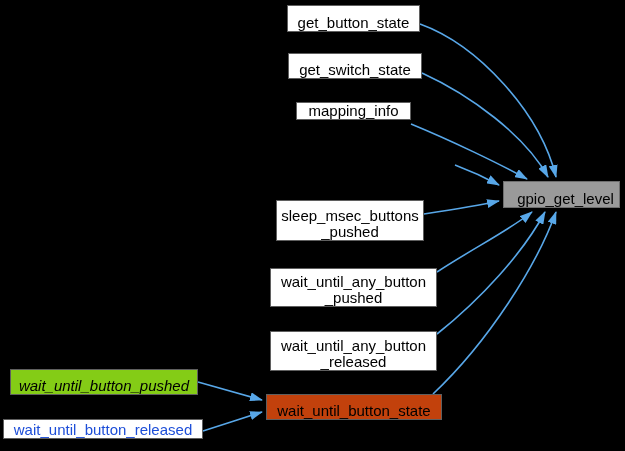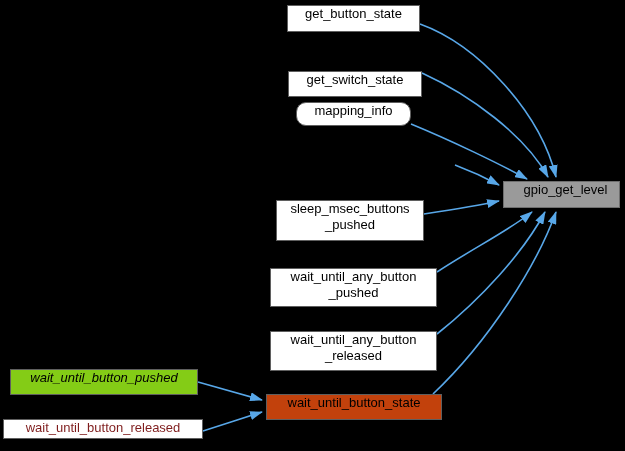--- a/index.html
+++ b/index.html
@@ -20,26 +20,26 @@
     top: 0;
     width: 625px;
     height: 451px;
   }
   .node {
     position: absolute;
     box-sizing: border-box;
     background: #ffffff;
     border: 1px solid #5f5f5f;
     color: #000000;
-    font-size: 13px;
+    font-size: 15px;
     line-height: 16px;
     display: flex;
     flex-direction: column;
     align-items: center;
-    justify-content: flex-start;
+    justify-content: flex-end;
     white-space: nowrap;
     cursor: pointer;
   }
   .node.focus {
     background: #9a9a9a;
     border-color: #6e6e6e;
     cursor: default;
     padding-left: 8px;
   }
   .node .line {
@@ -63,42 +63,42 @@
       <path d="M424,214 C450,210 476,206 499,201" fill="none" stroke="#58a7e8" stroke-width="1.6" marker-end="url(#arrow)"></path>
       <path d="M437,272 C472,249 511,229 532,212" fill="none" stroke="#58a7e8" stroke-width="1.6" marker-end="url(#arrow)"></path>
       <path d="M437,334 C481,299 523,253 545,212" fill="none" stroke="#58a7e8" stroke-width="1.6" marker-end="url(#arrow)"></path>
       <path d="M433,394 C489,341 537,265 556,212" fill="none" stroke="#58a7e8" stroke-width="1.6" marker-end="url(#arrow)"></path>
       <path d="M198,382 C220,388 241,394 262,400" fill="none" stroke="#58a7e8" stroke-width="1.6" marker-end="url(#arrow)"></path>
       <path d="M203,431 C222,425 243,418 262,412" fill="none" stroke="#58a7e8" stroke-width="1.6" marker-end="url(#arrow)"></path>
     </svg>
 <div class="node" style="left: 287px; top: 5px; width: 133px; height: 27px; background: rgb(255, 255, 255); border-color: rgb(95, 95, 95); color: rgb(0, 0, 0);">
       <div class="line">get_button_state</div>
     </div>
-    <div class="node" style="left: 288px; top: 53px; width: 134px; height: 26px; background: rgb(255, 255, 255); border-color: rgb(95, 95, 95); color: rgb(0, 0, 0); margin-top: 18px;">
+    <div class="node" style="left: 288px; top: 53px; width: 134px; height: 26px; background: rgb(255, 255, 255); border-color: rgb(95, 95, 95); color: rgb(0, 0, 0);">
       <div class="line">get_switch_state</div>
     </div>
-    <div class="node" style="left: 296px; top: 102px; width: 115px; height: 24px; background: rgb(255, 255, 255); border-color: rgb(95, 95, 95); color: rgb(0, 0, 0); border-radius: 10px;">
+    <div class="node" style="left: 296px; top: 102px; width: 115px; height: 18px; background: rgb(255, 255, 255); border-color: rgb(95, 95, 95); color: rgb(0, 0, 0);">
       <div class="line">mapping_info</div>
     </div>
     <div class="node" style="left: 276px; top: 200px; width: 148px; height: 41px; background: rgb(255, 255, 255); border-color: rgb(95, 95, 95); color: rgb(0, 0, 0);">
       <div class="line">sleep_msec_buttons</div>
       <div class="line">_pushed</div>
     </div>
     <div class="node" style="left: 270px; top: 268px; width: 167px; height: 39px; background: rgb(255, 255, 255); border-color: rgb(95, 95, 95); color: rgb(0, 0, 0);">
       <div class="line">wait_until_any_button</div>
       <div class="line">_pushed</div>
     </div>
     <div class="node" style="left: 270px; top: 331px; width: 167px; height: 40px; background: rgb(255, 255, 255); border-color: rgb(95, 95, 95); color: rgb(0, 0, 0);">
       <div class="line">wait_until_any_button</div>
       <div class="line">_released</div>
     </div>
     <div class="node" style="left: 10px; top: 369px; width: 188px; height: 26px; background: #84cc16; border-color: rgb(95, 95, 95); color: rgb(0, 0, 0); font-style: italic;">
       <div class="line">wait_until_button_pushed</div>
     </div>
-    <div class="node" style="left: 3px; top: 419px; width: 200px; height: 20px; background: rgb(255, 255, 255); border-color: rgb(95, 95, 95); color: #7f1d1d;">
+    <div class="node" style="left: 3px; top: 419px; width: 200px; height: 20px; background: rgb(255, 255, 255); border-color: rgb(95, 95, 95); color: #1d4ed8;">
       <div class="line">wait_until_button_released</div>
     </div>
     <div class="node" style="left: 266px; top: 394px; width: 176px; height: 26px; background: #c2410c; border-color: rgb(95, 95, 95); color: rgb(0, 0, 0);">
       <div class="line">wait_until_button_state</div>
     </div>
     <div class="node focus" style="left: 503px; top: 181px; width: 117px; height: 27px; background: rgb(154, 154, 154); border-color: rgb(110, 110, 110); color: rgb(0, 0, 0);">
       <div class="line">gpio_get_level</div>
     </div>
   </div>
 

